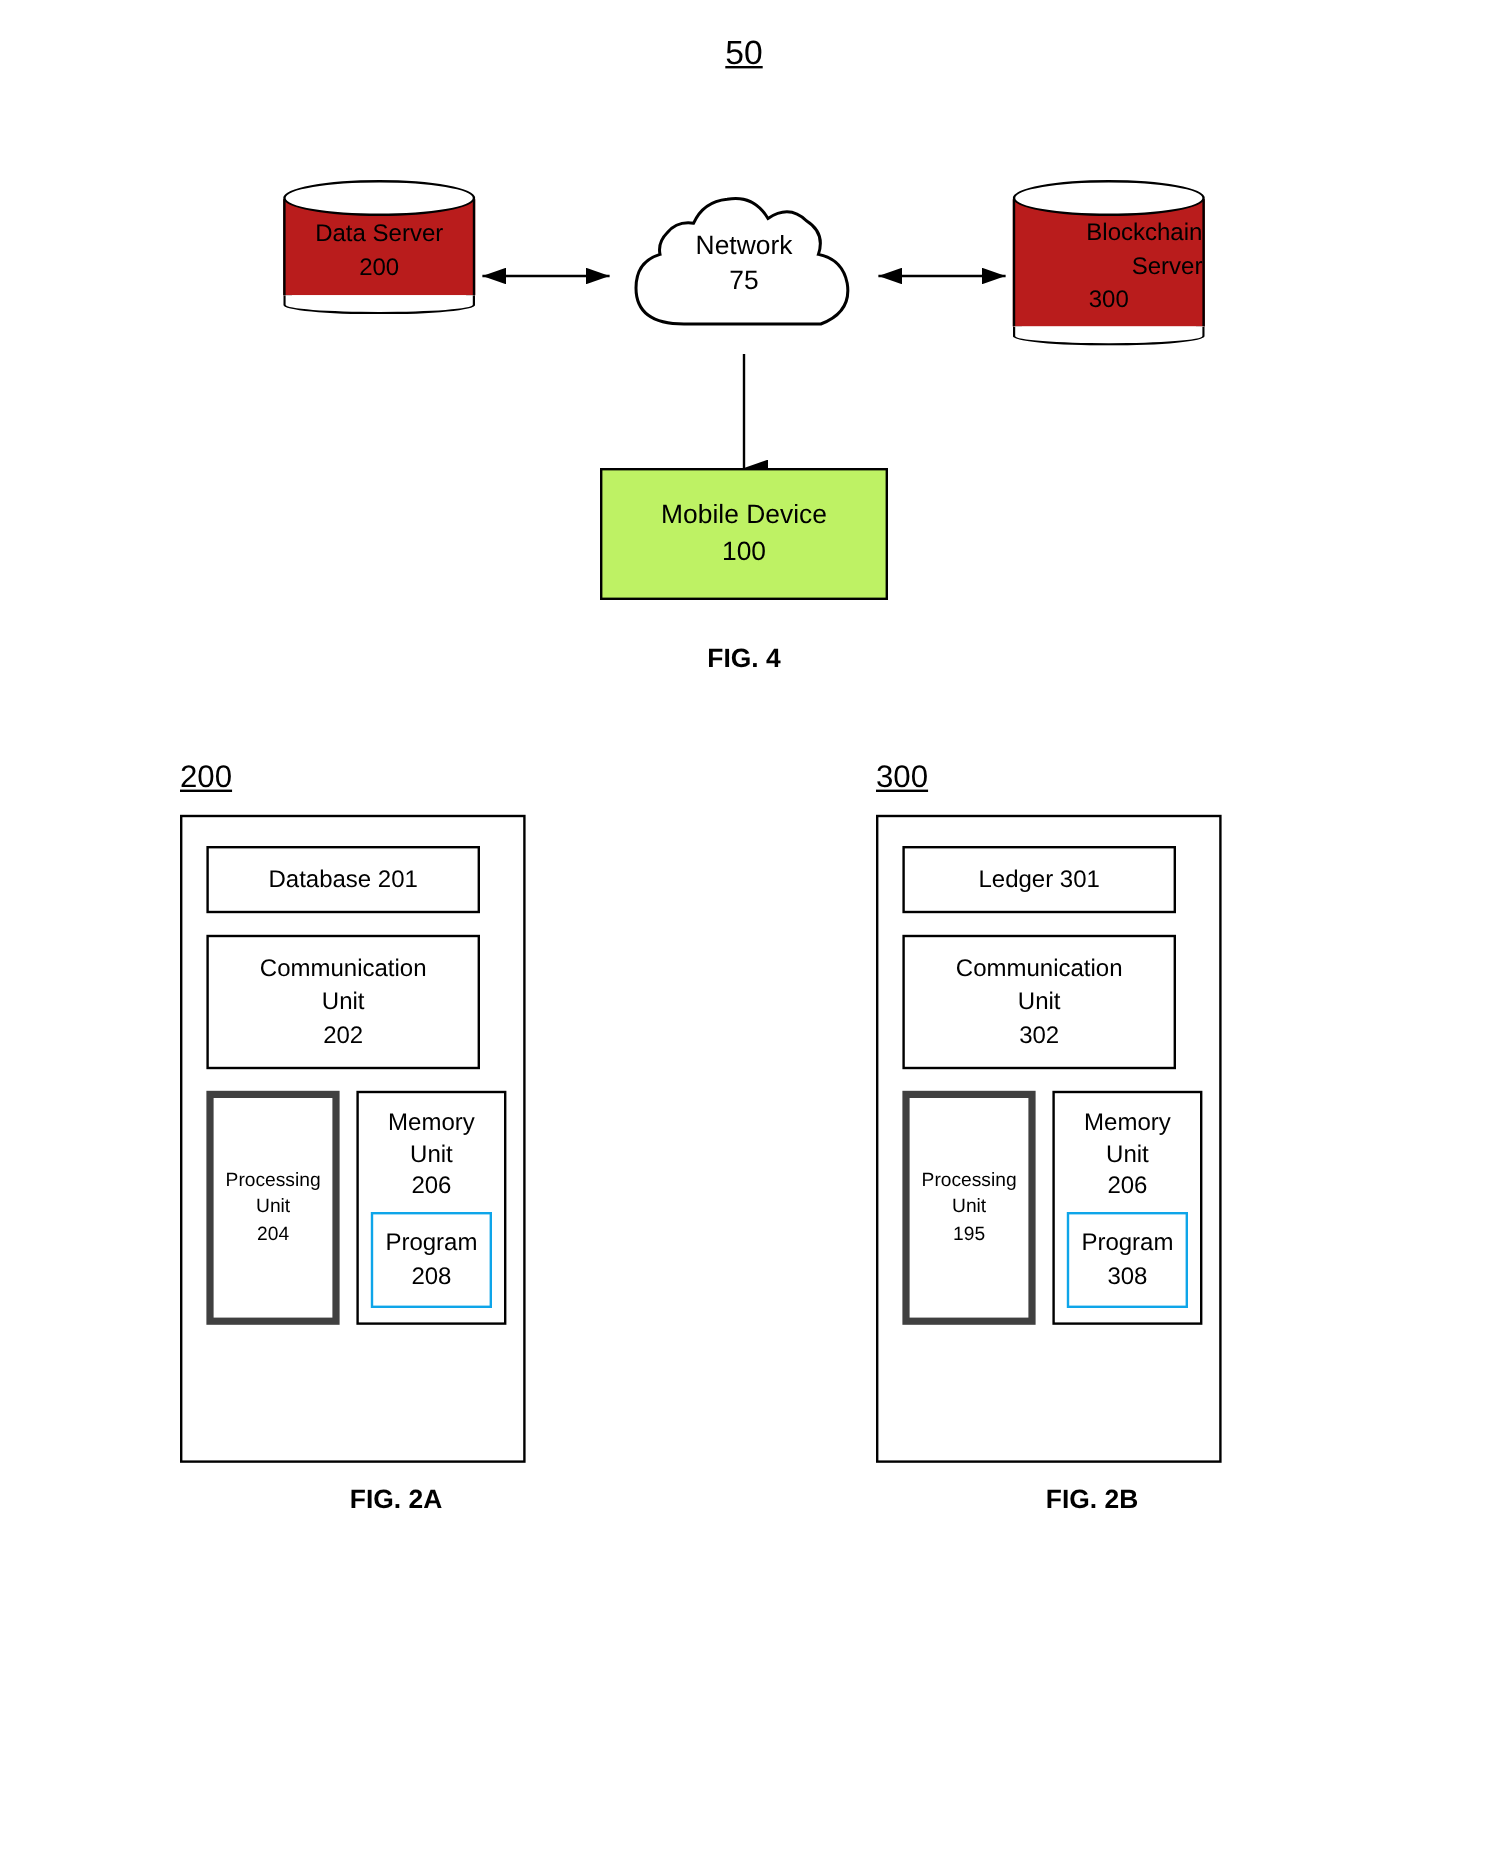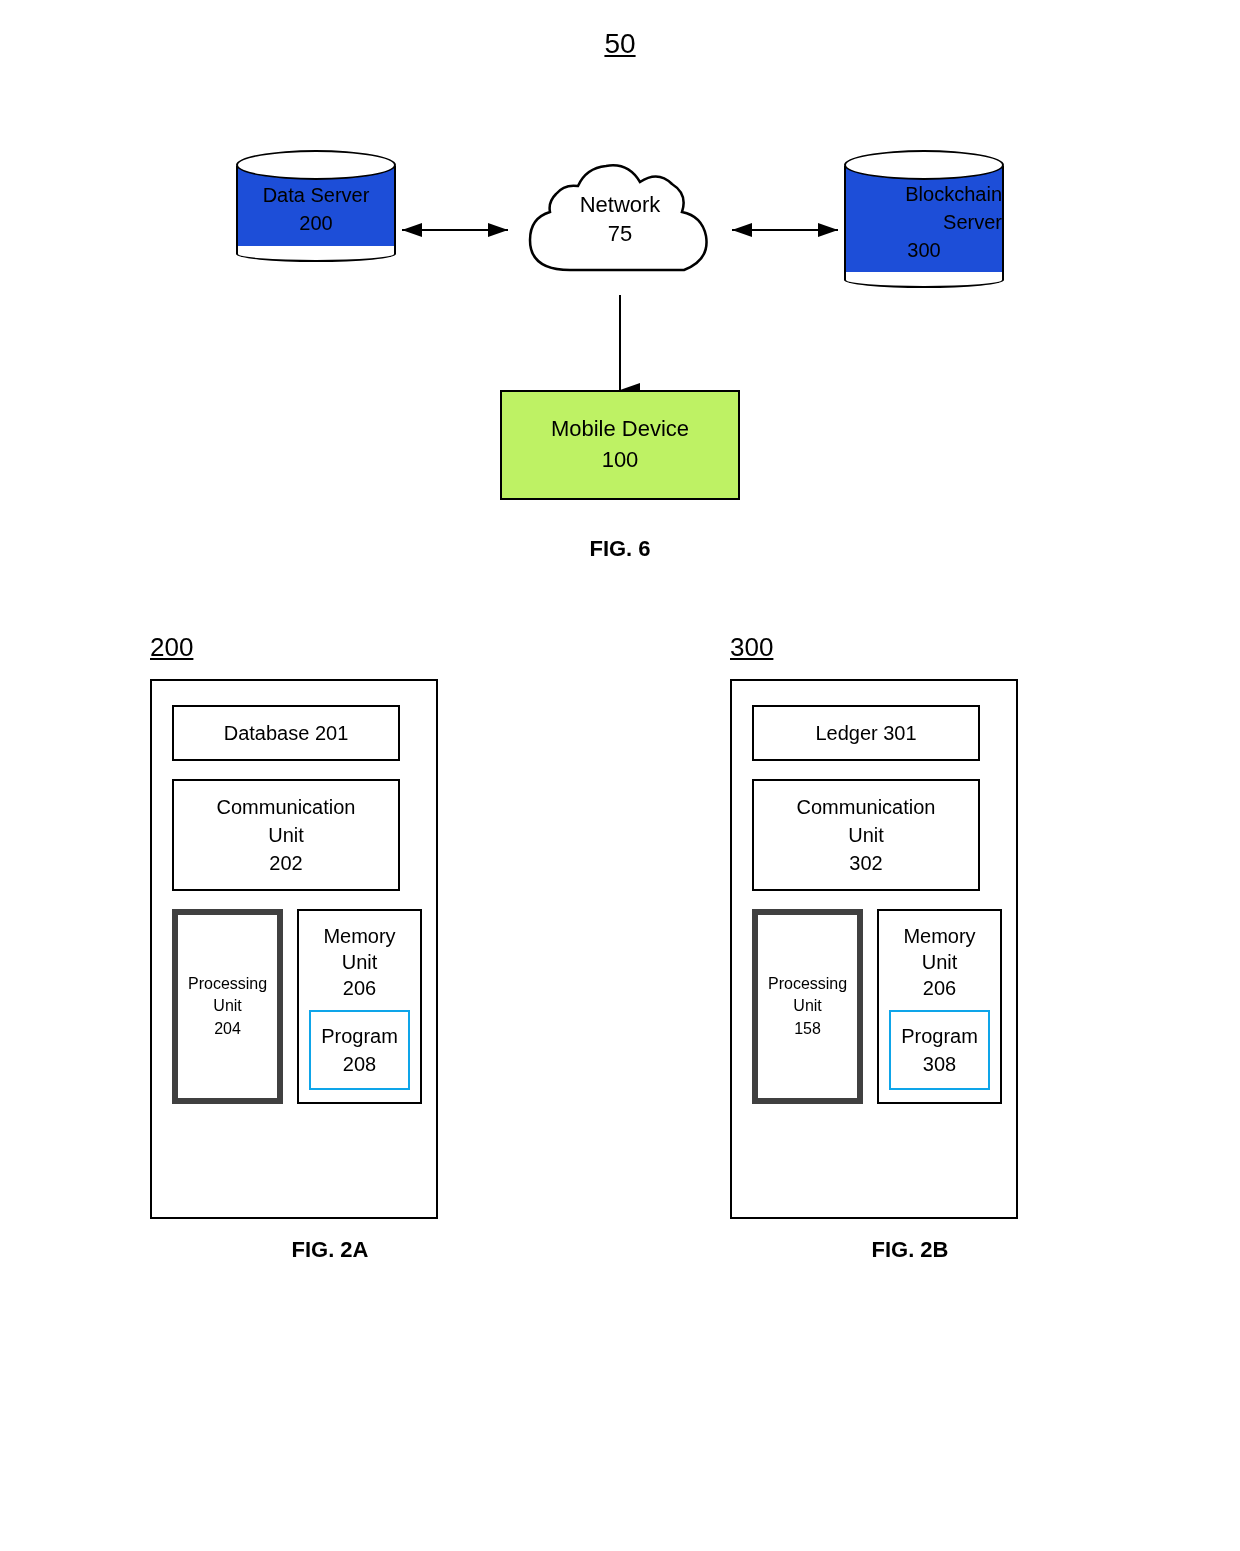--- a/index.html
+++ b/index.html
@@ -57,21 +57,21 @@
       align-items: center;
     }
 
     .cylinder-inner {
       width: 160px;
       border-left: 2px solid #000;
       border-right: 2px solid #000;
       margin-top: -14px;
       padding-top: 14px;
       padding-bottom: 8px;
-      background: #1d4ed8;
+      background: #b91c1c;
       display: flex;
       flex-direction: column;
       align-items: center;
       justify-content: center;
       font-size: 20px;
       line-height: 1.4;
       text-align: center;
       min-height: 80px;
     }
 
@@ -307,21 +307,21 @@
         <div class="cylinder-bottom"></div>
       </div>
     </div>
 
     <div class="mobile-device-box">
       <span>Mobile Device</span>
       <span>100</span>
     </div>
   </div>
 
-  <div class="fig1-caption">FIG. 6</div>
+  <div class="fig1-caption">FIG. 4</div>
 </div>
 
 <div class="fig2-section">
 
   <div class="fig2-block">
     <div class="fig2-block-label">200</div>
     <div class="outer-box">
       <div class="inner-box inner-box-wide">
         <span>Database 201</span>
       </div>
@@ -355,21 +355,21 @@
       <div class="inner-box inner-box-wide">
         <span>Ledger 301</span>
       </div>
       <div class="inner-box inner-box-wide">
         <span>Communication</span><br>
         <span>Unit</span><br>
         <span>302</span>
       </div>
       <div class="bottom-row">
         <div class="proc-unit-box">
-          <span>Processing<br>Unit<br><span>158</span></span>
+          <span>Processing<br>Unit<br><span>195</span></span>
         </div>
         <div class="memory-stack">
           <div class="memory-label">
             <span>Memory Unit</span><br>
             <span>206</span>
           </div>
           <div class="program-box">
             <span>Program</span><br>
             <span>308</span>
           </div>

